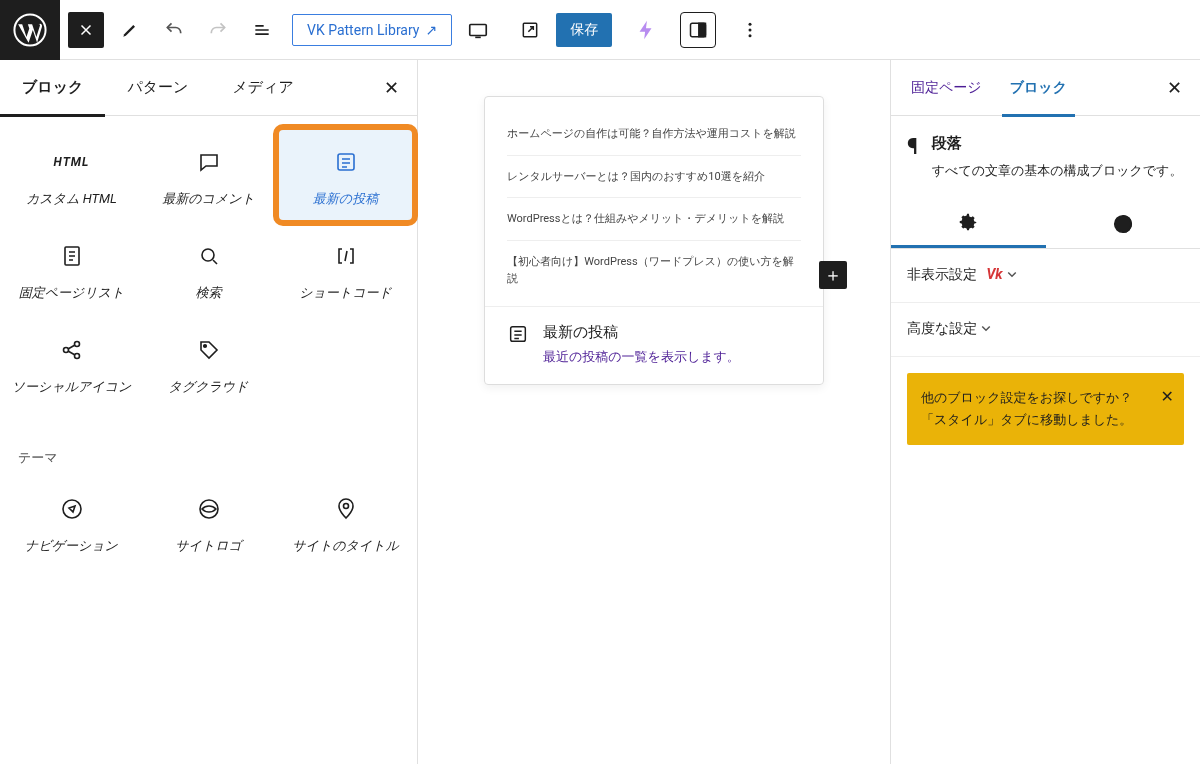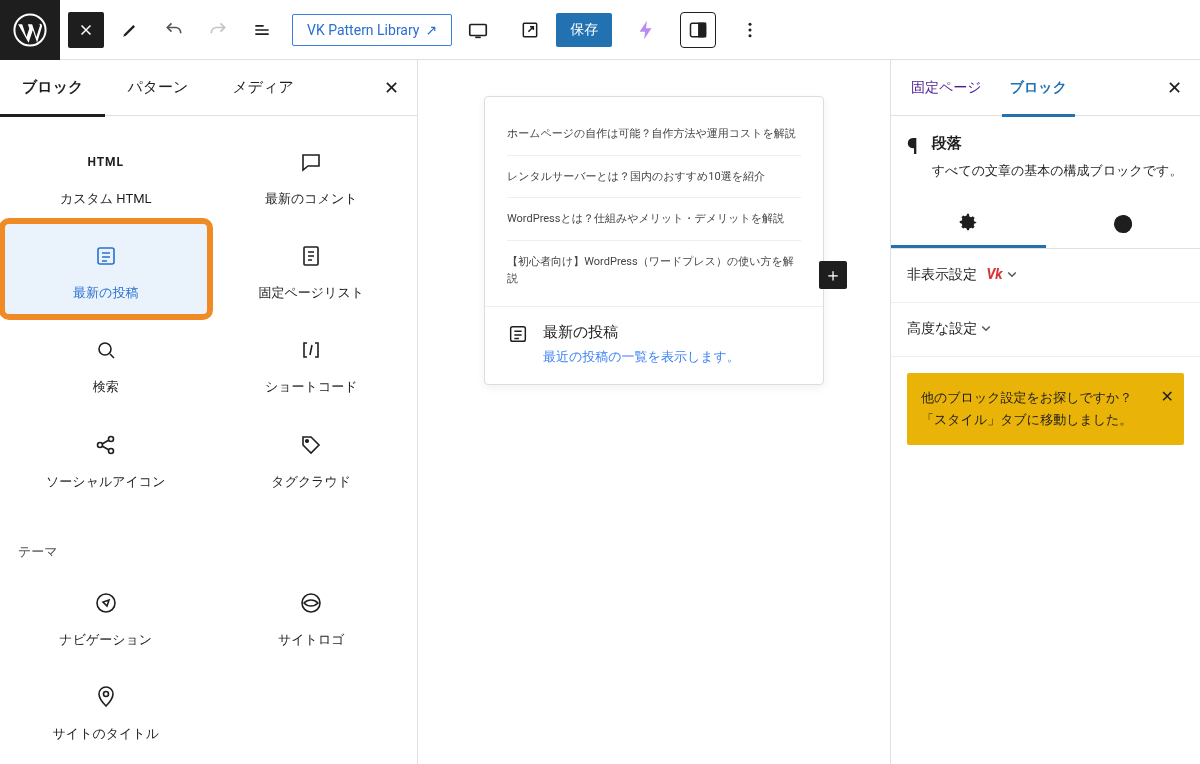--- a/index.html
+++ b/index.html
@@ -25,40 +25,40 @@
   .canvas { flex: 1; background: #fff; padding: 20px; }
   .right-panel { width: 310px; border-left: 1px solid #e0e0e0; }
 
   
   .left-tabs { display: flex; align-items: center; height: 56px; border-bottom: 1px solid #e0e0e0; position: relative; }
   .left-tabs .tab { flex: 0 0 auto; padding: 0 22px; height: 56px; display: flex; align-items: center; font-size: 15px; color: #1e1e1e; }
   .left-tabs .tab.active { font-weight: 600; position: relative; }
   .left-tabs .tab.active::after { content: ""; position: absolute; left: 0; right: 0; bottom: -1px; height: 3px; background: #1e1e1e; }
   .left-tabs .close { margin-left: auto; padding: 0 18px; font-size: 18px; }
 
-  .block-grid { display: grid; grid-template-columns: repeat(2, 1fr); padding: 12px 3px; }
+  .block-grid { display: grid; grid-template-columns: repeat(3, 1fr); padding: 12px 3px; font-style: italic; }
   .block-item { display: flex; flex-direction: column; align-items: center; justify-content: flex-start; padding: 20px 4px 14px; text-align: center; border-radius: 4px; }
   .block-item .icon { height: 28px; display: flex; align-items: center; justify-content: center; margin-bottom: 14px; }
   .block-item .label { font-size: 13px; line-height: 1.4; }
   .block-item svg { width: 24px; height: 24px; fill: none; stroke: #1e1e1e; stroke-width: 1.6; }
   .block-item.highlight { background: #eaf3fb; color: #2a6fd1; outline: 6px solid #f08a24; outline-offset: -2px; border-radius: 6px; }
   .block-item.highlight svg { stroke: #2a6fd1; }
   .html-text { font-weight: 700; font-size: 12px; letter-spacing: 1px; }
 
   .section-label { padding: 26px 18px 8px; color: #555; font-size: 13px; }
 
   
   .preview-card { width: 340px; margin: 16px auto; border: 1px solid #ddd; border-radius: 4px; box-shadow: 0 3px 10px rgba(0,0,0,.06); position: relative; }
   .preview-list { padding: 16px 22px 6px; }
   .preview-list .row { font-size: 11px; color: #444; line-height: 1.6; padding: 12px 0; border-bottom: 1px solid #eee; }
   .preview-list .row:last-child { border-bottom: none; }
   .preview-footer { border-top: 1px solid #eee; padding: 16px 22px 18px; display: flex; gap: 14px; }
   .preview-footer .ficon svg { width: 22px; height: 22px; stroke: #1e1e1e; fill: none; stroke-width: 1.6; }
   .preview-footer .ftext .t1 { font-size: 15px; font-weight: 500; margin-bottom: 6px; }
-  .preview-footer .ftext .t2 { font-size: 13px; color: #3b82f6; }
+  .preview-footer .ftext .t2 { font-size: 13px; color: #4c1d95; }
   .add-btn { position: absolute; top: 164px; right: -24px; width: 28px; height: 28px; background: #1e1e1e; color: #fff; display: flex; align-items: center; justify-content: center; border-radius: 2px; font-size: 18px; }
 
   
   .right-tabs { display: flex; align-items: center; height: 56px; border-bottom: 1px solid #e0e0e0; padding: 0 6px; }
   .right-tabs .tab { padding: 0 14px; height: 56px; display: flex; align-items: center; font-size: 14px; color: #4c1d95; }
   .right-tabs .tab.active { font-weight: 600; position: relative; color: #2271b1; }
   .right-tabs .tab.active::after { content: ""; position: absolute; left: 6px; right: 6px; bottom: -1px; height: 3px; background: #2271b1; }
   .right-tabs .close { margin-left: auto; padding: 0 12px; font-size: 18px; }
 
   .block-desc { display: flex; gap: 14px; padding: 18px 16px; }

